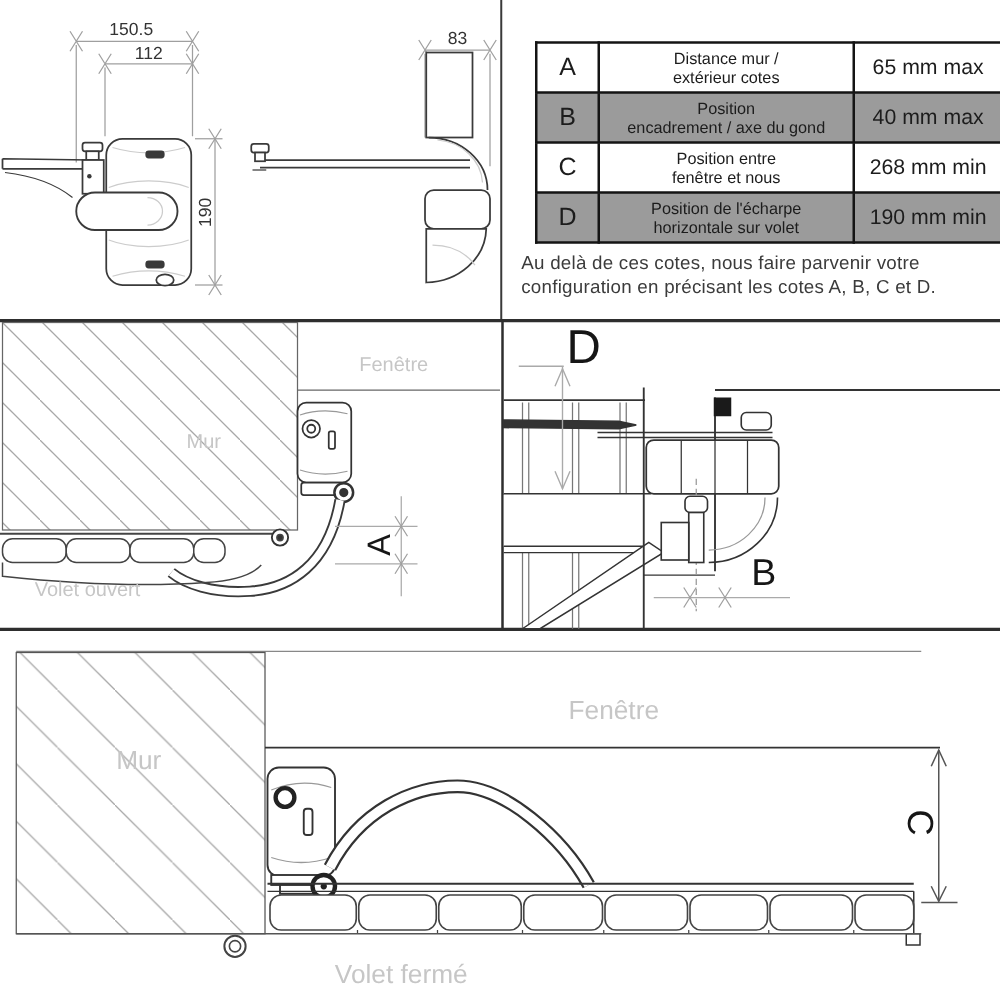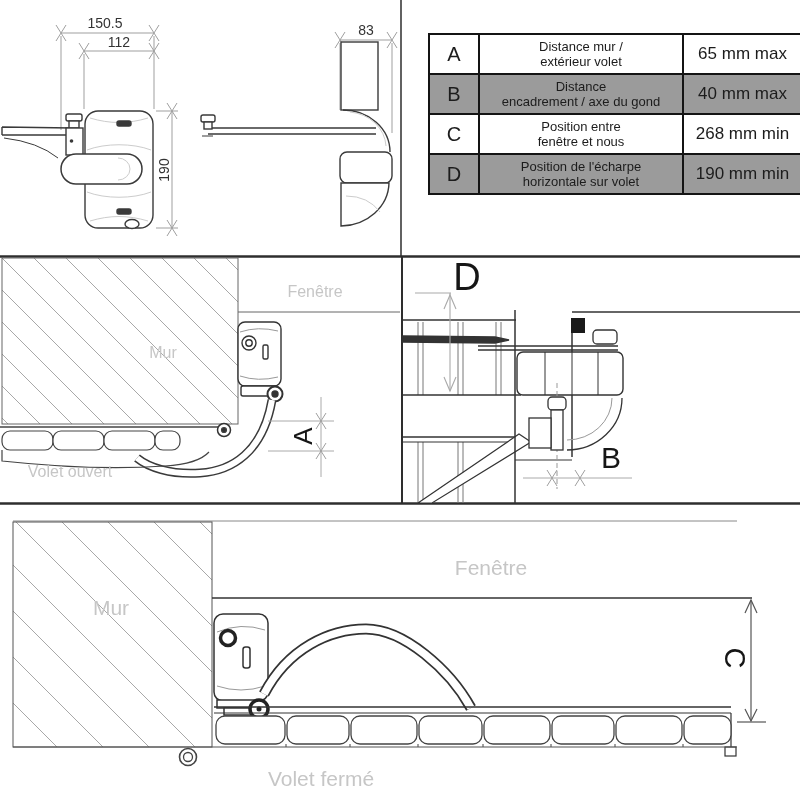--- a/index.html
+++ b/index.html
@@ -283,28 +283,28 @@
     <text class="biglet" transform="translate(735,658) rotate(90)" text-anchor="middle" dominant-baseline="central" font-size="29">C</text>
   </g>
 </svg>
 
 <table class="spec">
   <tbody>
         <tr>
     <td class="k">A</td>
     <td class="d">
       <div>Distance mur /</div>
-      <div>extérieur volet</div>
+      <div>extérieur cotes</div>
     </td>
     <td class="v">65 mm max</td>
   </tr>
   <tr class="g">
     <td class="k">B</td>
     <td class="d">
-      <div>Distance</div>
+      <div>Position</div>
       <div>encadrement / axe du gond</div>
     </td>
     <td class="v">40 mm max</td>
   </tr>
   <tr>
     <td class="k">C</td>
     <td class="d">
       <div>Position entre</div>
       <div>fenêtre et nous</div>
     </td>
@@ -314,14 +314,18 @@
     <td class="k">D</td>
     <td class="d">
       <div>Position de l'écharpe</div>
       <div>horizontale sur volet</div>
     </td>
     <td class="v">190 mm min</td>
   </tr>
 </tbody>
     </table>
 
-
+<div class="note">
+  <div>Au delà de ces cotes, nous faire parvenir votre</div>
+  <div>configuration en précisant les cotes A, B, C et D.</div>
 </div>
 
+</div>
+
 </body></html>

